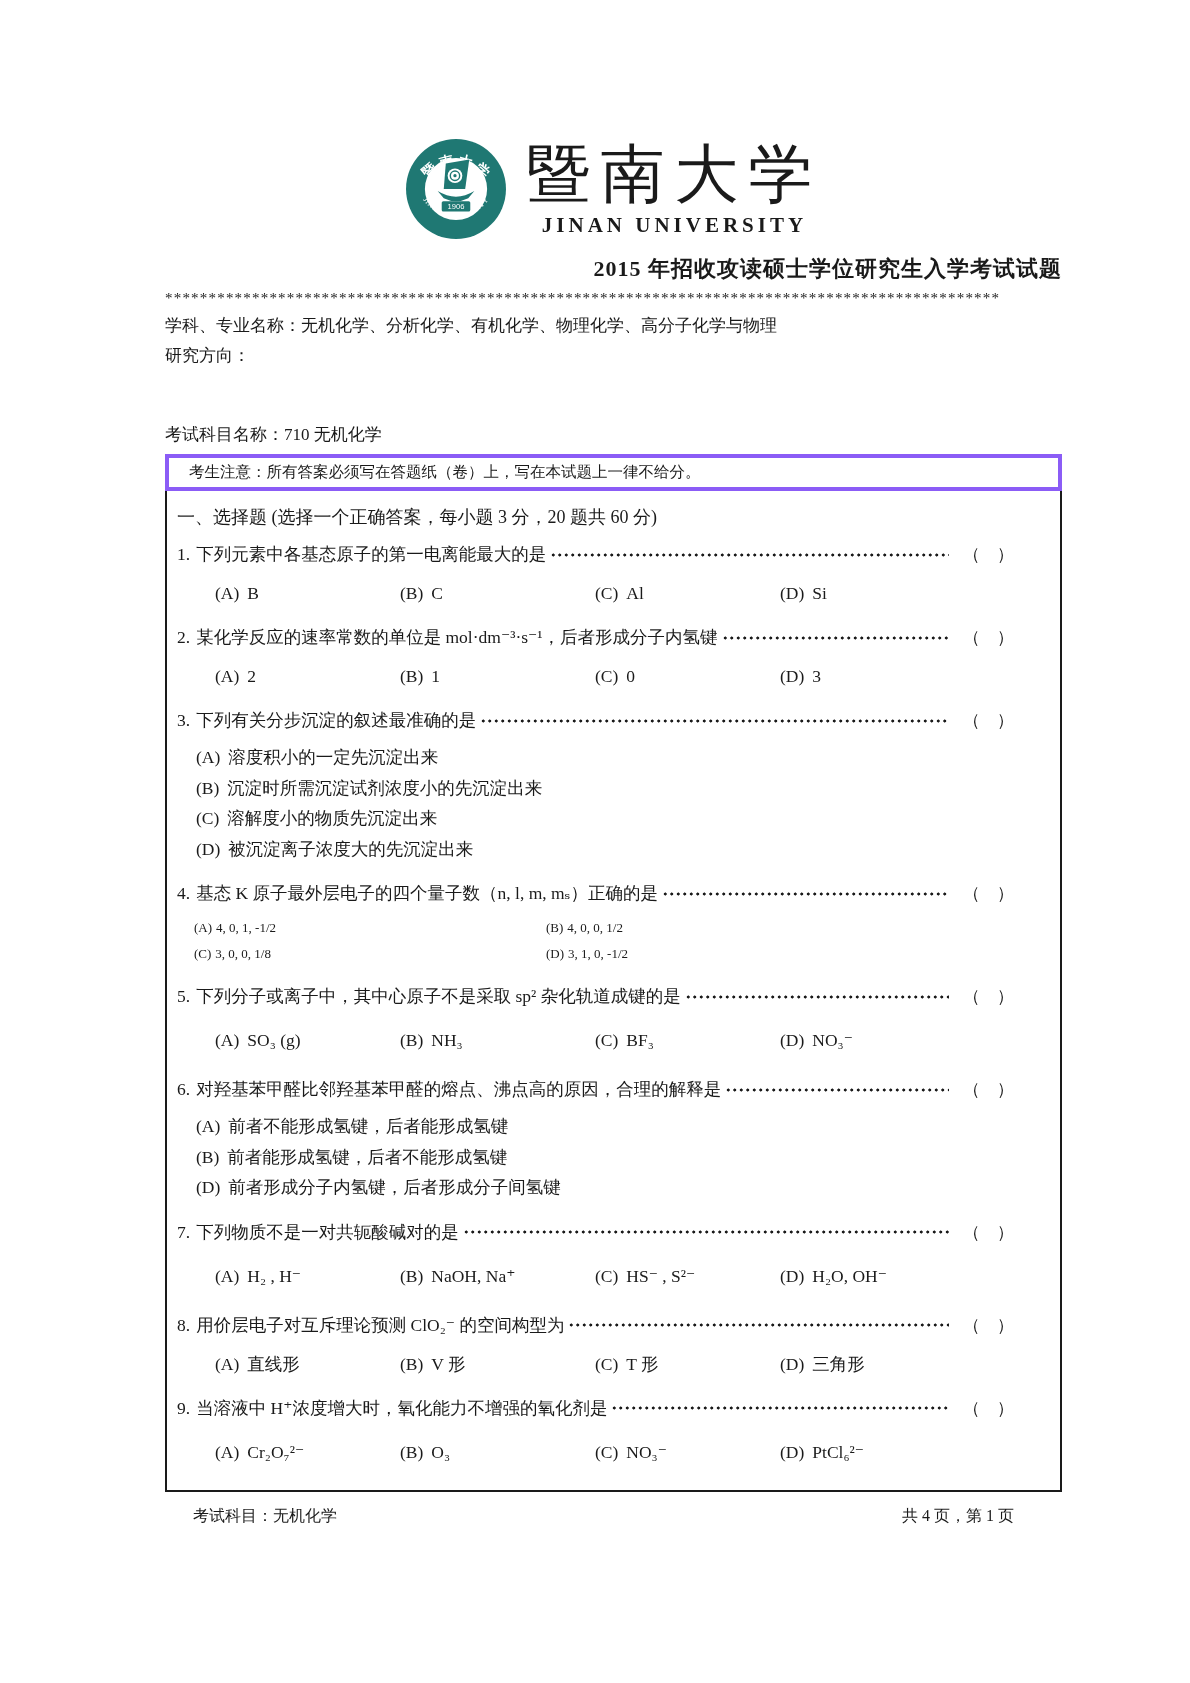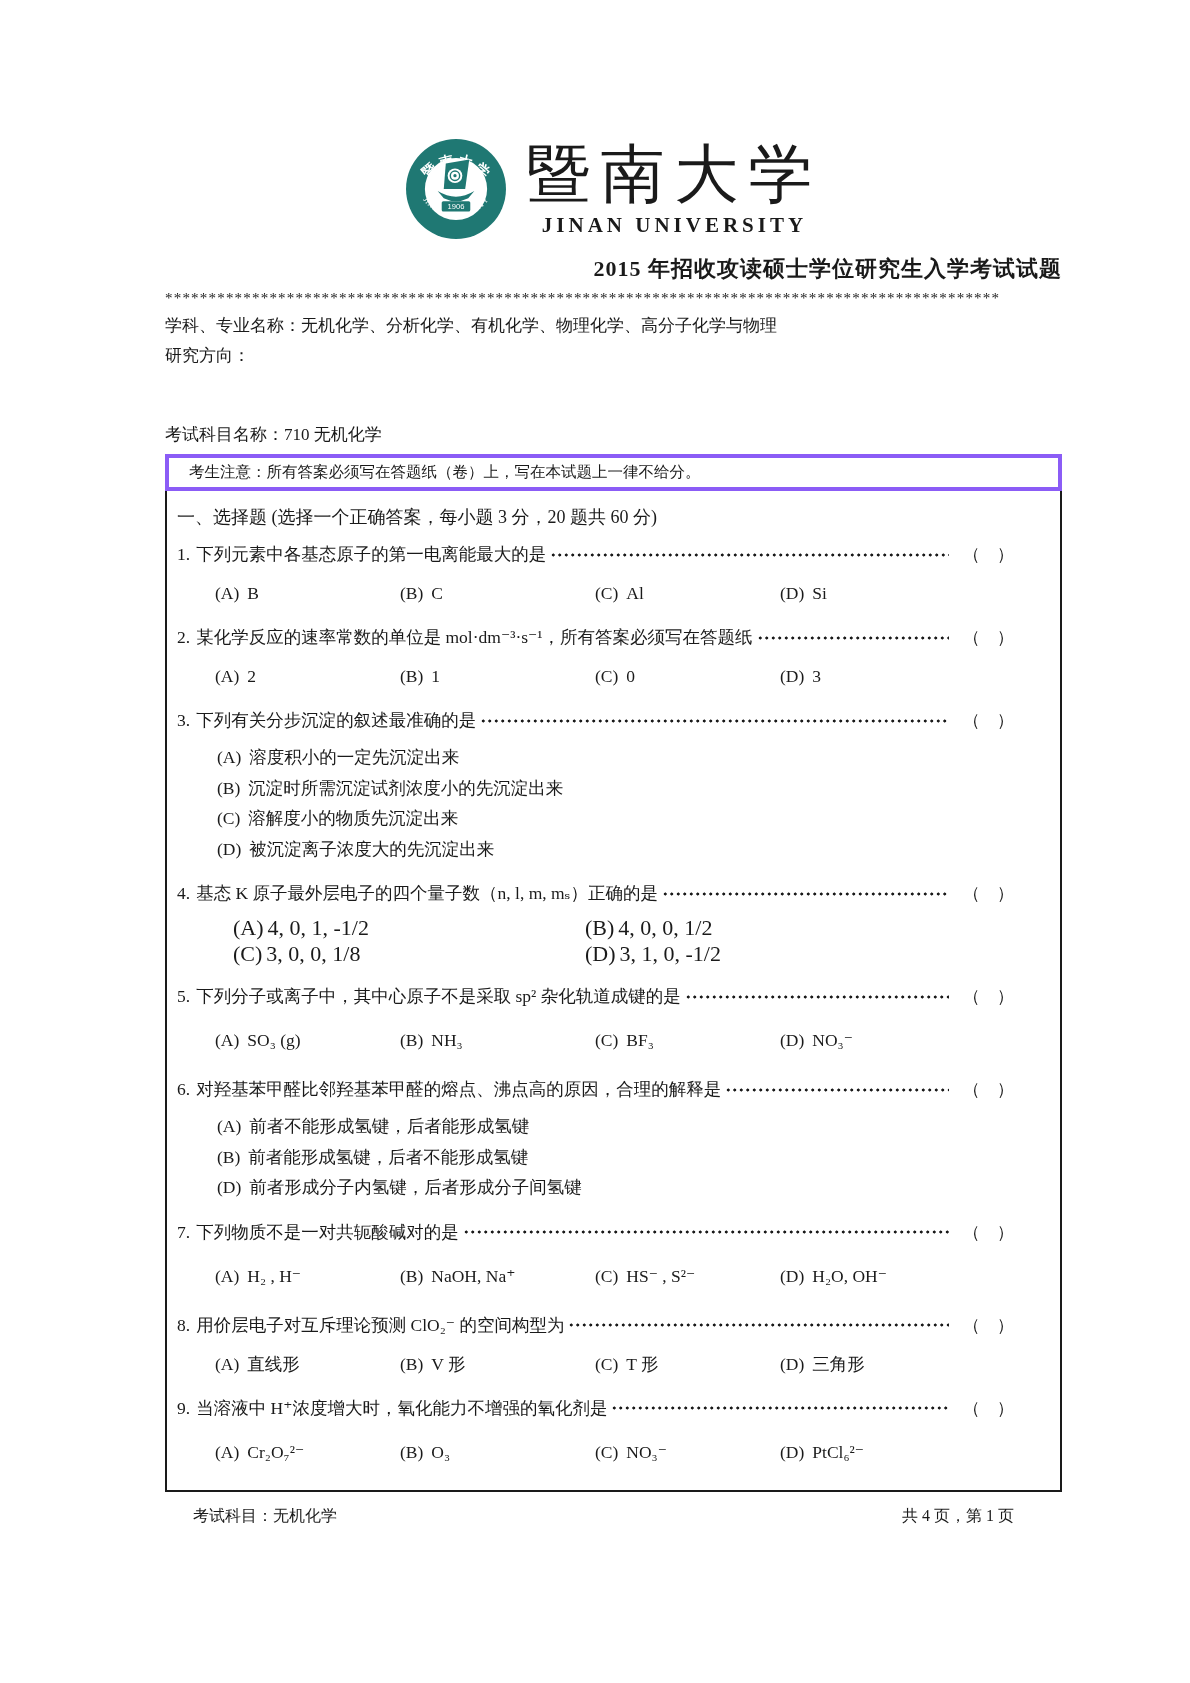--- a/index.html
+++ b/index.html
@@ -38,23 +38,23 @@
   .q-num { flex:0 0 auto; margin-right:6px; }
   .q-stem { flex:0 1 auto; white-space:nowrap; }
   .leader { flex:1 1 12px; height:4px; align-self:center; margin:0 14px 0 4px;
             background-image:radial-gradient(circle, #1a1a1a 1.4px, transparent 1.7px);
             background-size:6.5px 4px; background-repeat:repeat-x; background-position:left center; }
   .q-paren { flex:0 0 auto; font-size:17px; margin-right:34px; }
 
   .opts-row { margin-left:38px; margin-top:8px; display:grid;
               grid-template-columns:185px 195px 185px 1fr; font-size:17.5px; line-height:30px; }
   .opts-row.tall { line-height:40px; }
-  .opts-grid2 { margin-left:56px; margin-top:6px; display:grid;
-                grid-template-columns:352px 1fr; font-size:22px; line-height:26px; }
-  .opts-stack { margin-left:40px; margin-top:6px; font-size:17.5px; }
+  .opts-grid2 { margin-left:17px; margin-top:6px; display:grid;
+                grid-template-columns:352px 1fr; font-size:13px; line-height:26px; }
+  .opts-stack { margin-left:19px; margin-top:6px; font-size:17.5px; }
   .opts-stack .opt { display:block; line-height:30.5px; }
   .opt-label { margin-right:8px; }
   .q4 .opt-label { margin-right:4px; }
 
   
   .page-footer { display:flex; justify-content:space-between; font-size:16px; margin-top:14px; }
   .page-footer .left { margin-left:28px; }
   .page-footer .right { margin-right:48px; }
 </style>
 </head>
@@ -120,21 +120,21 @@
         <span class="opt"><span class="opt-label">(A)</span><span>B</span></span>
         <span class="opt"><span class="opt-label">(B)</span><span>C</span></span>
         <span class="opt"><span class="opt-label">(C)</span><span>Al</span></span>
         <span class="opt"><span class="opt-label">(D)</span><span>Si</span></span>
       </div>
     </div>
 
     <div class="question">
       <div class="q-stem-row">
         <span class="q-num">2.</span>
-        <span class="q-stem">某化学反应的速率常数的单位是 mol·dm⁻³·s⁻¹，所有答案必须写在答题纸</span>
+        <span class="q-stem">某化学反应的速率常数的单位是 mol·dm⁻³·s⁻¹，后者形成分子内氢键</span>
         <span class="leader"></span>
         <span class="q-paren">（　）</span>
       </div>
       <div class="opts-row">
         <span class="opt"><span class="opt-label">(A)</span><span>2</span></span>
         <span class="opt"><span class="opt-label">(B)</span><span>1</span></span>
         <span class="opt"><span class="opt-label">(C)</span><span>0</span></span>
         <span class="opt"><span class="opt-label">(D)</span><span>3</span></span>
       </div>
     </div>

